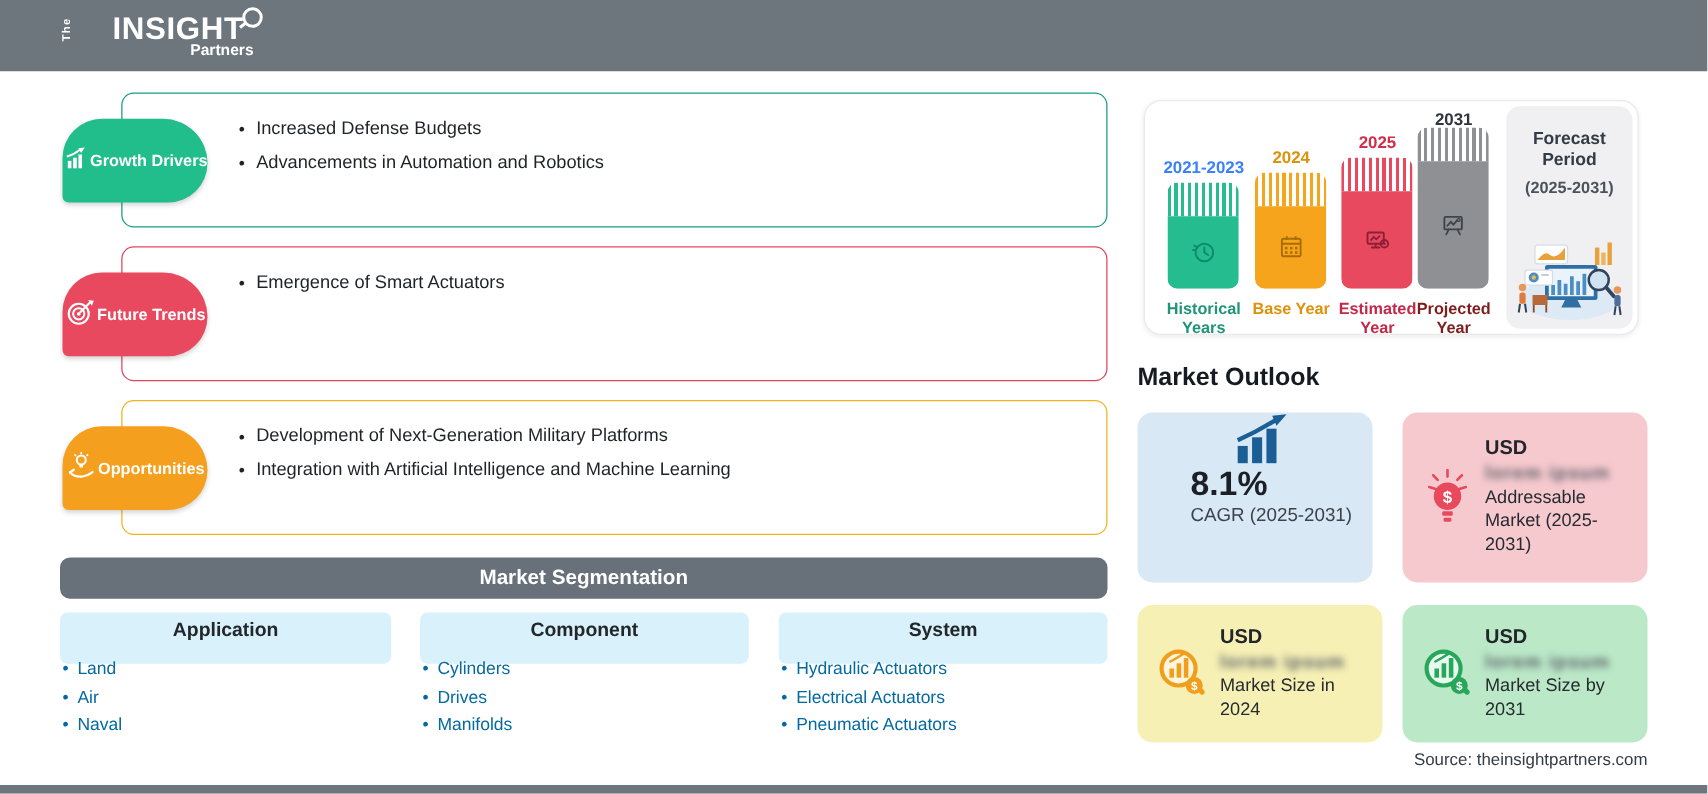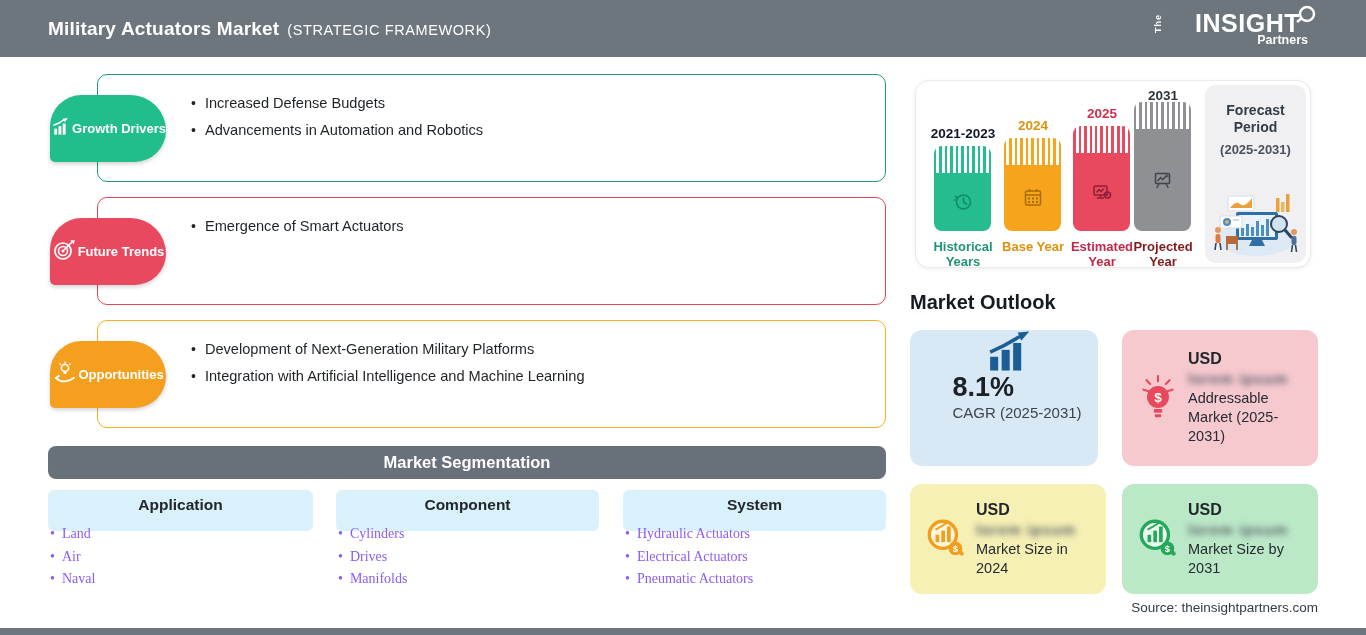--- a/index.html
+++ b/index.html
@@ -56,40 +56,40 @@
   }
   .seg-col-header {
     position:absolute; top:490px; height:41px; background:#d9f1fa; border-radius:6px;
     font-size:15.5px; font-weight:bold; color:#23262b; text-align:center; line-height:30px;
   }
   .seg-h-0 { left:48px;  width:265px; }
   .seg-h-1 { left:336px; width:263px; }
   .seg-h-2 { left:623px; width:263px; }
   .seg-list { position:absolute; top:526px; list-style:none; }
   .seg-l-0 { left:50px; } .seg-l-1 { left:338px; } .seg-l-2 { left:625px; }
-  .seg-list li { font-size:14px; color:#8b5cf6; margin-bottom:6.5px; display:flex;font-family:Liberation Serif, serif; }
+  .seg-list li { font-size:14px; color:#0369a1; margin-bottom:6.5px; display:flex; }
   .seg-list li::before { content:"•"; margin-right:7px; }
 
   
   .tl-card {
     position:absolute; left:915px; top:80px; width:396px; height:188px;
     background:#fff; border:1px solid #e9e9ee; border-radius:14px;
     box-shadow:0 1px 4px rgba(0,0,0,.07);
   }
   .tl-bar { position:absolute; bottom:36px; width:57px; display:flex; flex-direction:column;
             border-radius:8px; overflow:hidden; }
   .tl-stripes { height:27px; flex:0 0 27px;
     background:repeating-linear-gradient(90deg, var(--c) 0 2.5px, #ffffff 2.5px 5.5px); }
   .tl-solid { flex:1; background:var(--c); display:flex; align-items:center; justify-content:center; }
   .tl-0 { left:18px;  height:85px;  --c:#25bd90; }
   .tl-1 { left:88px;  height:93px;  --c:#f6a41c; }
   .tl-2 { left:157px; height:105px; --c:#e8495e; }
   .tl-3 { left:218px; height:129px; --c:#8e9093; }
   .tl-year { position:absolute; text-align:center; font-weight:bold; font-size:13.5px; white-space:nowrap; }
-  .tl-y-0 { left:6px;   bottom:126px; width:82px; color:#0f172a; }
+  .tl-y-0 { left:6px;   bottom:126px; width:82px; color:#3b82f6; }
   .tl-y-1 { left:78px;  bottom:134px; width:78px; color:#dd920b; }
   .tl-y-2 { left:147px; bottom:146px; width:78px; color:#d12e4c; }
   .tl-y-3 { left:208px; bottom:164px; width:78px; color:#2f353c; }
   .tl-label { position:absolute; top:158px; width:76px; text-align:center;
               font-size:13px; font-weight:bold; line-height:15px; }
   .tl-l-0 { left:9px;   color:#1f9478; }
   .tl-l-1 { left:79px;  color:#dd920b; }
   .tl-l-2 { left:148px; color:#c22949; }
   .tl-l-3 { left:209px; color:#7f1d1d; }
   .forecast-panel {
@@ -119,23 +119,20 @@
              letter-spacing:1px; margin:2px 0; }
   .card-label { font-size:14.5px; color:#262b31; line-height:19px; max-width:118px; }
 
   .source { position:absolute; top:600px; right:48px; font-size:13.5px; color:#333b44; }
   .bottom-strip { position:absolute; bottom:0; left:0; width:1366px; height:7px; background:#6d757d; }
 </style>
 </head>
 <body>
 
 <div class="header">
-  <div class="header-title">
-    <span>Military Actuators Market</span><span class="subtitle">(STRATEGIC FRAMEWORK)</span>
-  </div>
   <div class="logo">
     <span class="logo-the">The</span>
     <div class="logo-right">
       <div class="logo-name-row">
         <span class="logo-name">INSIGHT</span>
         <svg class="logo-circle" width="22" height="22" viewBox="0 0 22 22">
           <circle cx="11" cy="9" r="7" fill="none" stroke="#fff" stroke-width="2.4"></circle>
           <line x1="6" y1="13" x2="1" y2="17" stroke="#fff" stroke-width="2.4"></line>
         </svg>
       </div>

